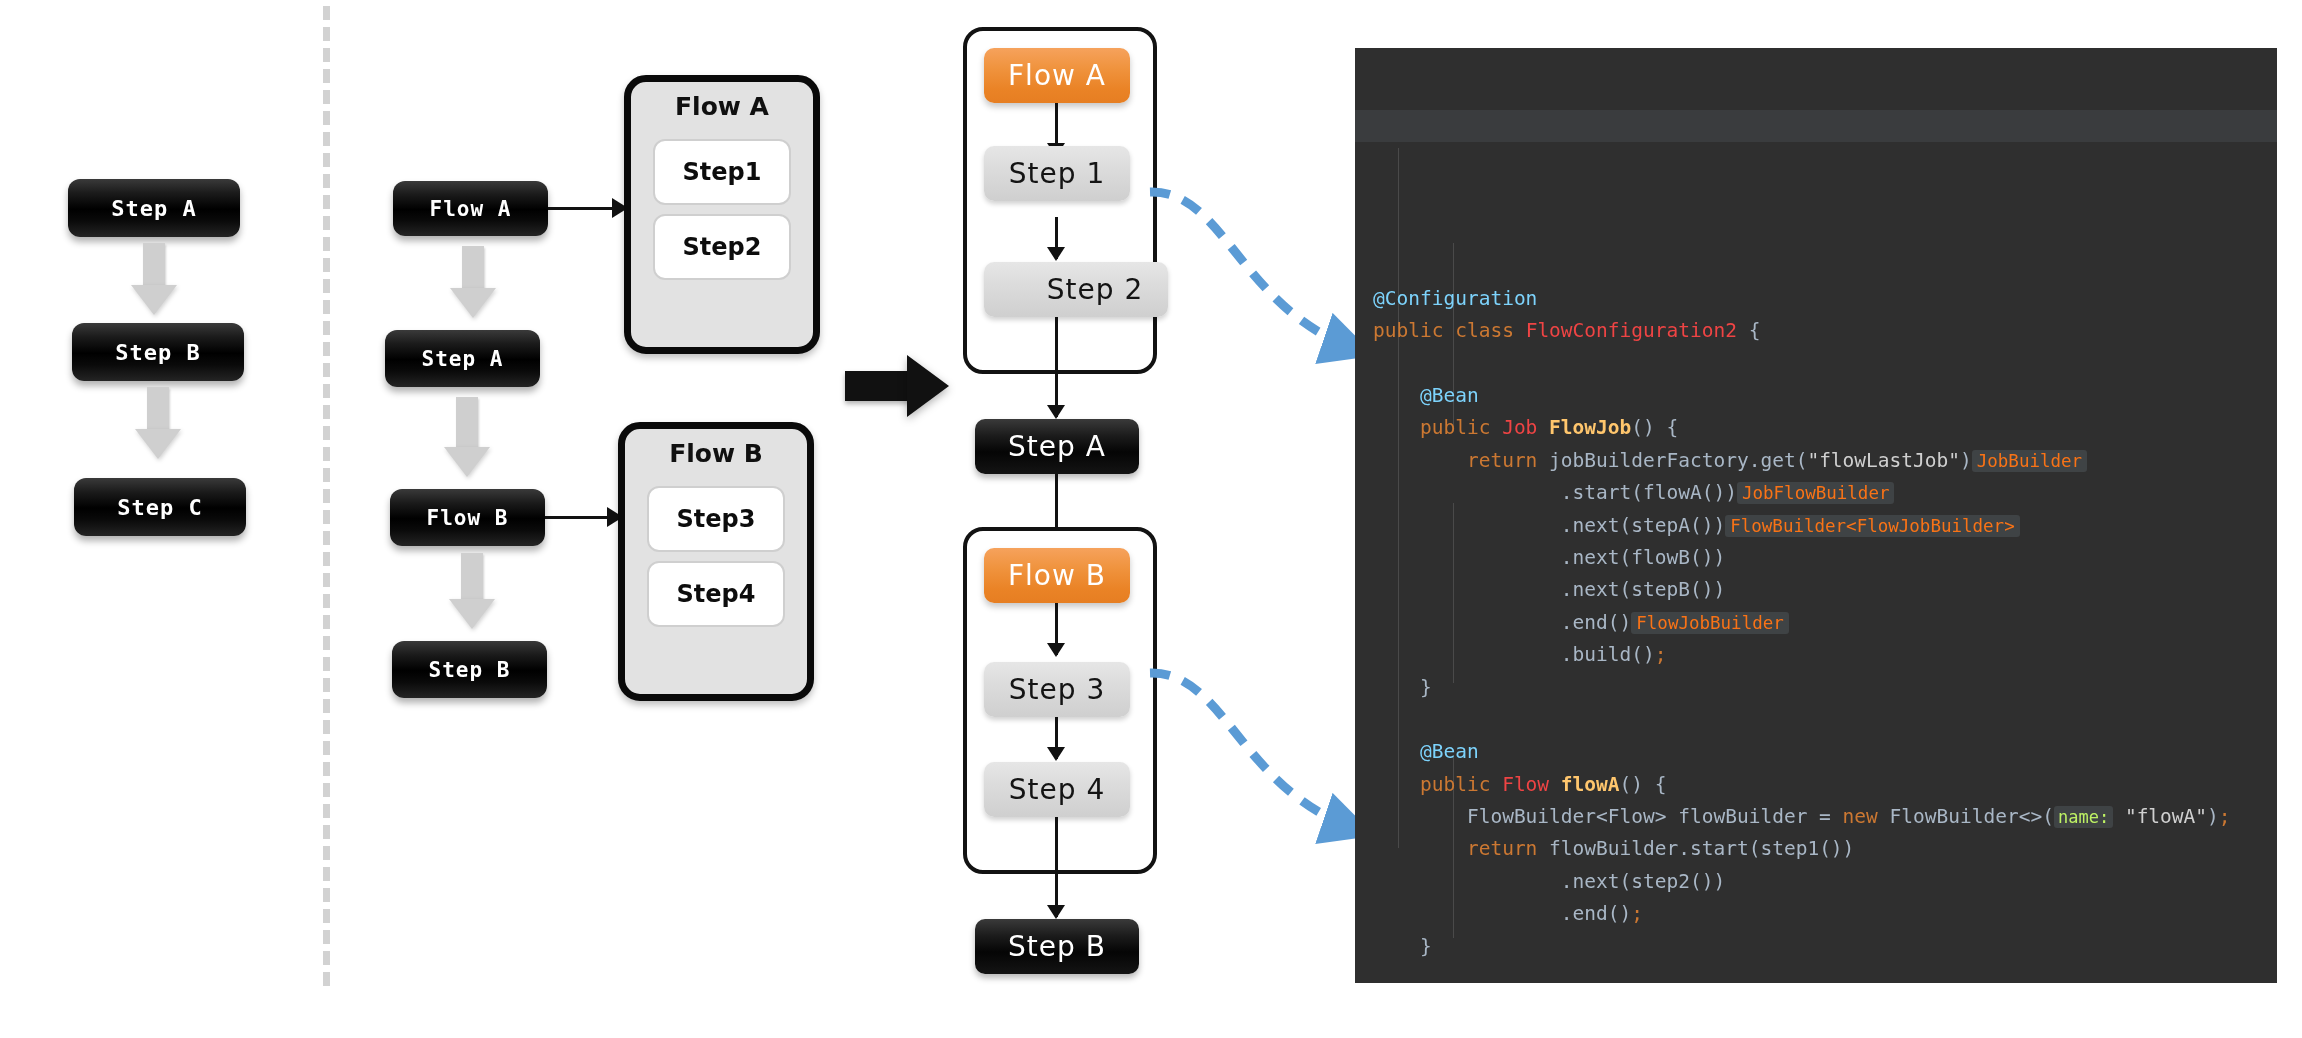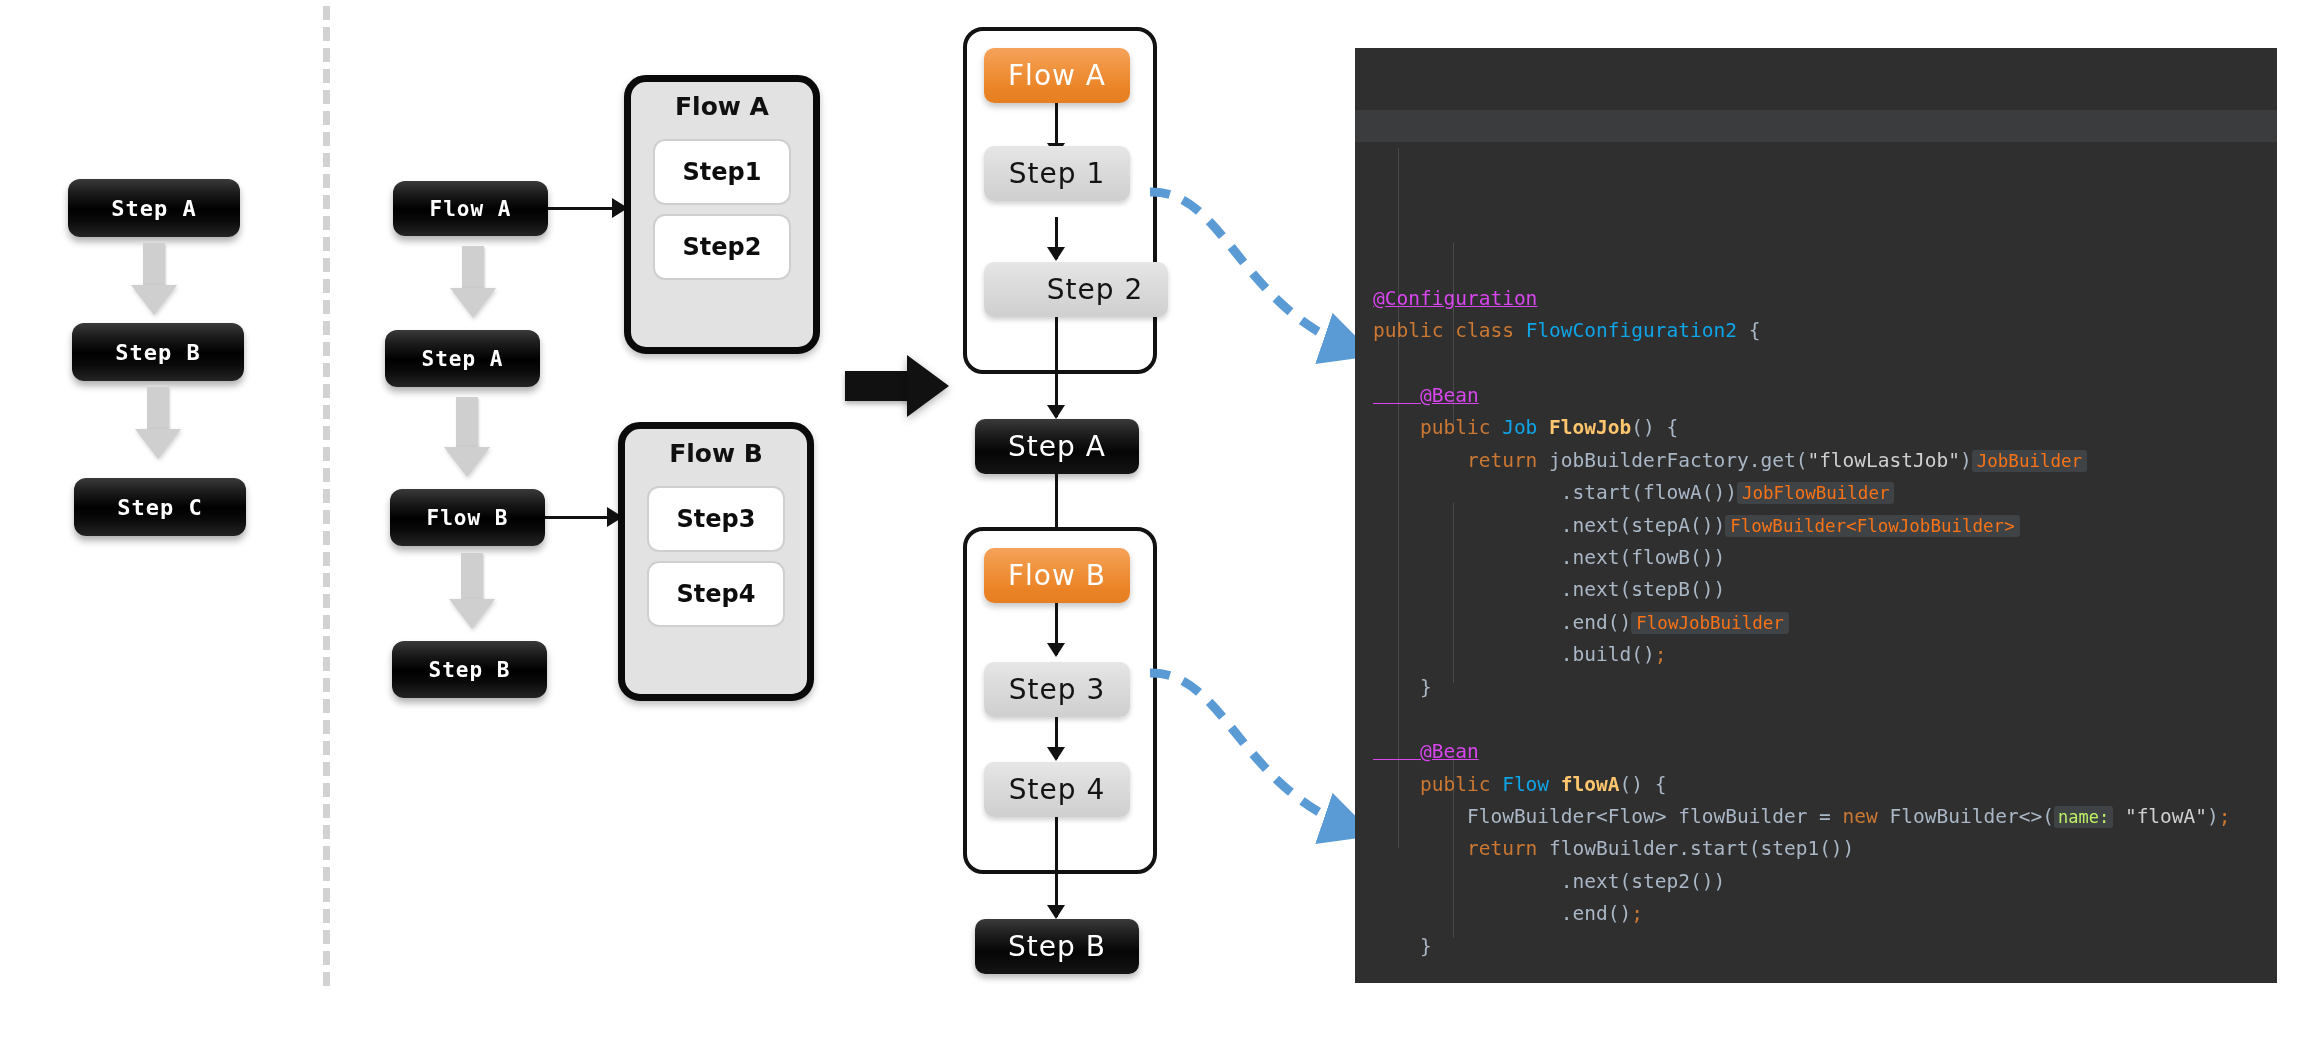--- a/index.html
+++ b/index.html
@@ -85,23 +85,23 @@
   
   .code{position:absolute;left:1355px;top:48px;width:922px;height:935px;
         background:#2f2f2f;overflow:hidden;
         font-family:"DejaVu Sans Mono","Liberation Mono",monospace;
         font-size:19.5px;line-height:32.4px;white-space:pre;}
   .code .caretline{position:absolute;left:0;right:0;top:62px;height:32px;background:#3a3c3e;}
   .code .guide{position:absolute;width:1px;background:#4a4a4a;}
   .codelines{position:relative;padding:8px 0 0 18px;}
   .ln{height:32.4px;}
   .kw{color:#cc7832;}
-  .an{color:#d946ef;text-decoration:underline;}
+  .an{color:#7dd3fc;}
   .fn{color:#ffc66d;font-weight:bold;}
-  .ty{color:#0ea5e9;}
+  .ty{color:#ef4444;}
   .pl{color:#a9b7c6;}
   .strn{color:#d0d0d0;}
   .hint{background:#3f4345;color:#f97316;border-radius:3px;padding:1px 5px;font-size:17.5px;}
   .phint{background:#3f4345;color:#bef264;border-radius:3px;padding:1px 4px;font-size:17px;}
 
   
   .bluesvg{position:absolute;left:1130px;top:140px;width:250px;height:720px;overflow:visible;}
 </style>
 </head>
 <body>

